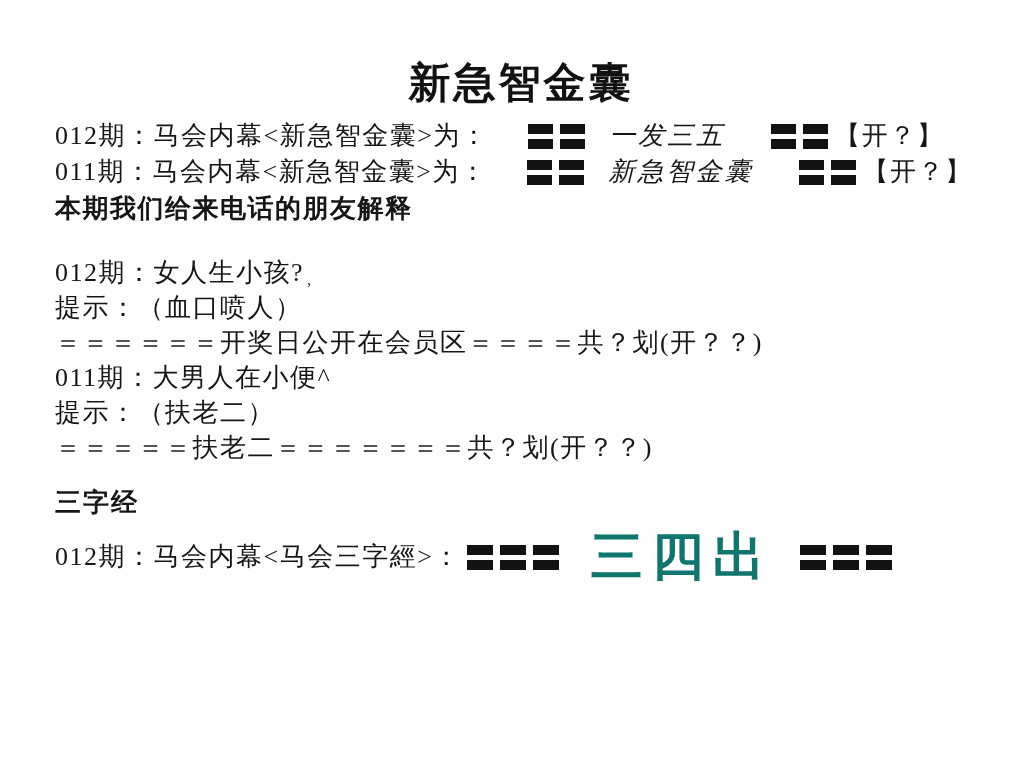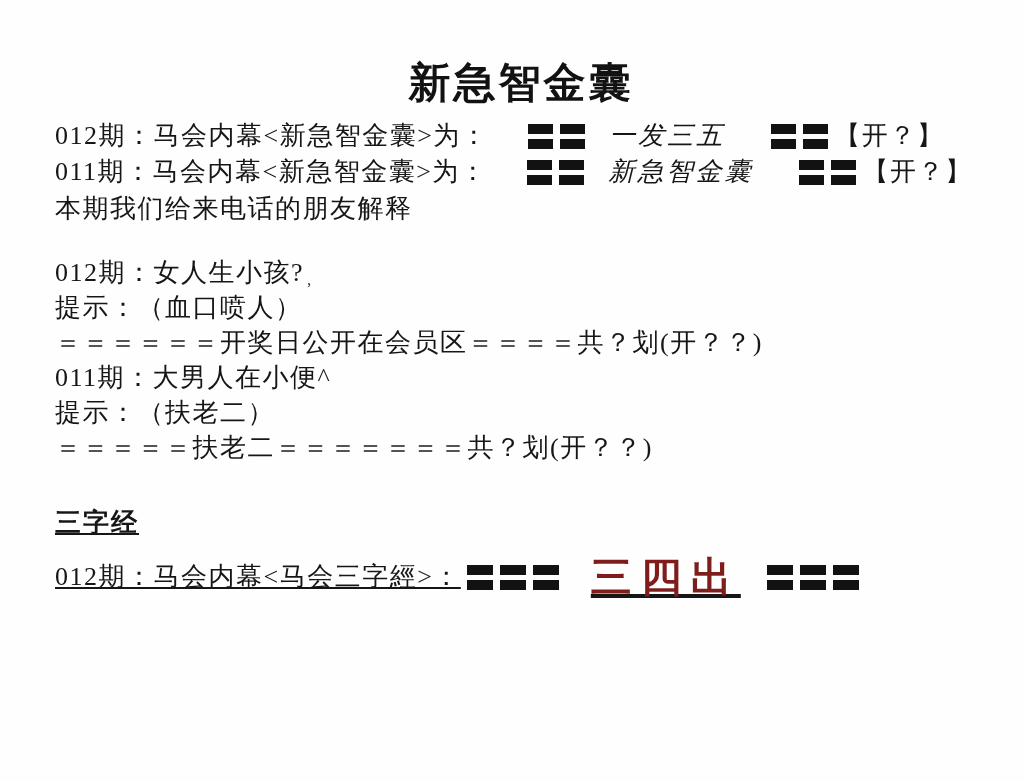--- a/index.html
+++ b/index.html
@@ -38,36 +38,36 @@
   }
   
   .bars { display: inline-grid; gap: 5px 7px; }
   .bars i { display: block; height: 10px; background: #121212; }
   .bars.c2 { grid-template-columns: repeat(2, 25px); }
   .bars.c3 { grid-template-columns: repeat(3, 26px); }
   .row .bars.first  { margin-left: 40px; }
   .row .mid         { margin-left: 24px; letter-spacing: 3px; font-style: italic; }
   .row .bars.second { margin-left: 46px; }
   .row .suffix      { margin-left: 6px; }
-  .note { margin: 2px 0 0 0; }
+  .note { margin: 2px 0 0 0; font-weight: bold; }
   .sec2 { margin-top: 30px; }
   .sec2 h1.sec-title { margin-bottom: 26px; }
   .sec2 p { margin: 0; height: 35px; }
   .stray { font-size: 17px; color: #3a3a3a; margin-left: 3px; vertical-align: -4px; }
-  .sec3 { margin-top: 40px; text-decoration: underline; }
+  .sec3 { margin-top: 20px; }
   .sec3 .subtitle { margin: 0 0 14px 0; font-weight: 600; letter-spacing: 2px; }
   .row3 { display: flex; align-items: center; height: 46px; }
   .row3 .bars.first { margin-left: 6px; }
   .row3 .big {
     margin-left: 32px;
-    font-size: 41px;
+    font-size: 52px;
     font-weight: 900;
     letter-spacing: 9px;
     white-space: nowrap;
-    color: #7f1d1d;
+    color: #0f766e;
   }
   .row3 .bars.second { margin-left: 26px; }
 </style>
 </head>
 <body>
 
 <div class="page">
 
   <section>
     <h1 class="sec-title">新急智金囊</h1>

